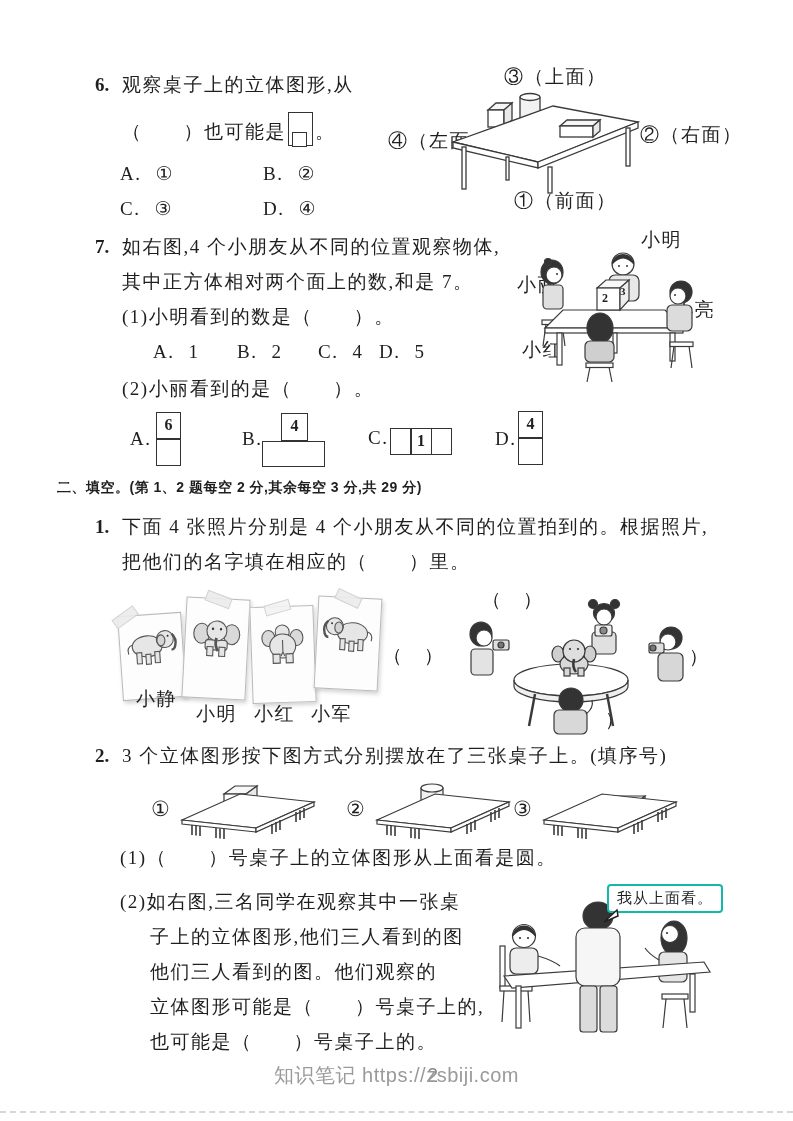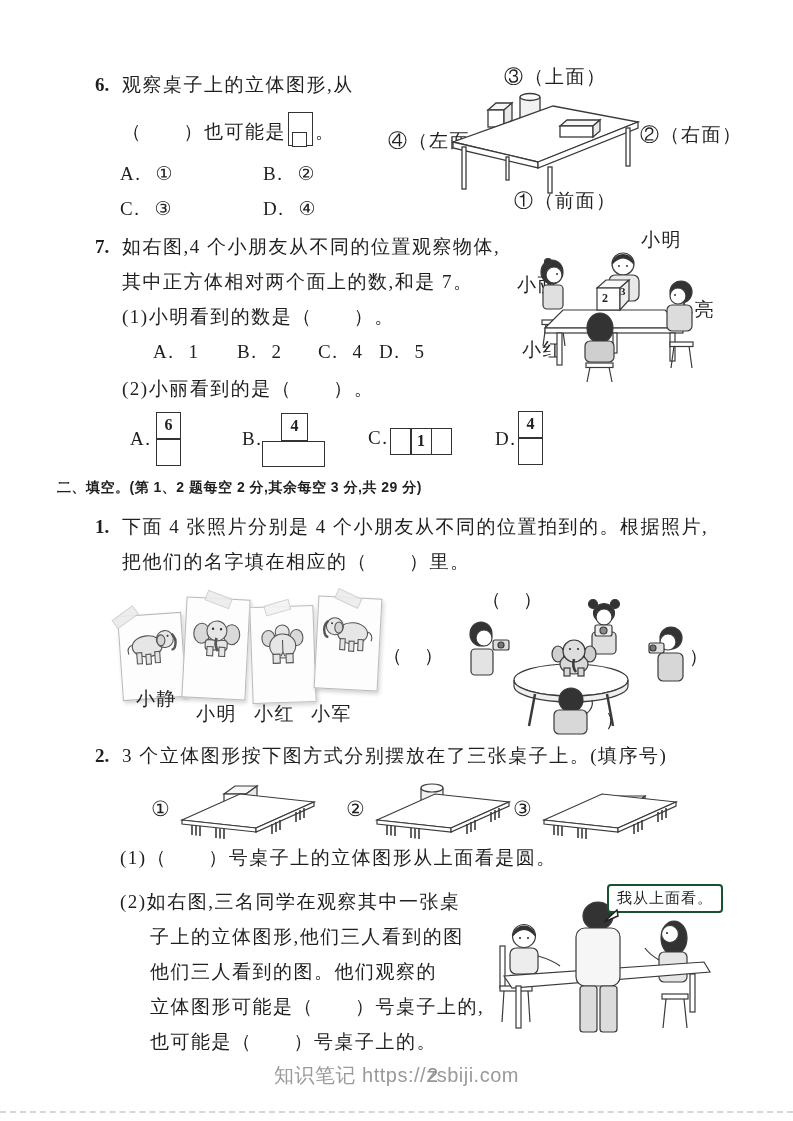--- a/index.html
+++ b/index.html
@@ -15,21 +15,21 @@
   svg.fig{position:absolute;overflow:visible}
   
   .inline-shape{display:inline-block;position:relative;width:23px;height:32px;border:1.5px solid #333;background:#fff;vertical-align:-8px;margin:0 2px}
   .inline-shape .inner{position:absolute;left:3px;bottom:-1.5px;width:13px;height:13px;border:1.5px solid #333;background:#fff}
   
   .cell{position:absolute;border:1.5px solid #333;background:#fff;text-align:center;font-size:16px;font-weight:bold;line-height:24px}
   
   .photo{position:absolute;width:62px;background:#fdfdfd;border:1px solid #b9b9b9;box-shadow:1.5px 2.5px 4px rgba(0,0,0,.18);display:flex;align-items:flex-start;justify-content:center;padding-top:7px}
   .tape{position:absolute;width:24px;height:9px;background:#ececec;border:1px solid #cfcfcf;opacity:.9}
   
-  .bubble{position:absolute;border:2px solid #14532d;border-radius:4px;background:#fff;padding:3px 8px;font-size:15px;letter-spacing:1px;z-index:5;white-space:nowrap}
+  .bubble{position:absolute;border:2px solid #14b8a6;border-radius:4px;background:#fff;padding:3px 8px;font-size:15px;letter-spacing:1px;z-index:5;white-space:nowrap}
   .bubble svg{position:absolute;left:-6px;bottom:-12px}
   .cube-num{position:absolute;font-size:12px;font-weight:bold;z-index:3;letter-spacing:0}
   .watermark{position:absolute;left:0;width:793px;text-align:center;color:#9a9a9a;font-family:"Liberation Sans","DejaVu Sans",sans-serif;font-size:20px;letter-spacing:.5px}
   .pagenum{position:absolute;color:#8d8d8d;font-family:"Liberation Sans","DejaVu Sans",sans-serif;font-size:20px}
   .bottom-rule{position:absolute;left:0;top:1111px;width:793px;border-top:2px dashed #d7d7d7}
 </style>
 </head>
 <body>
 
 <div class="t qnum" style="left:95px;top:74px">6.</div>

